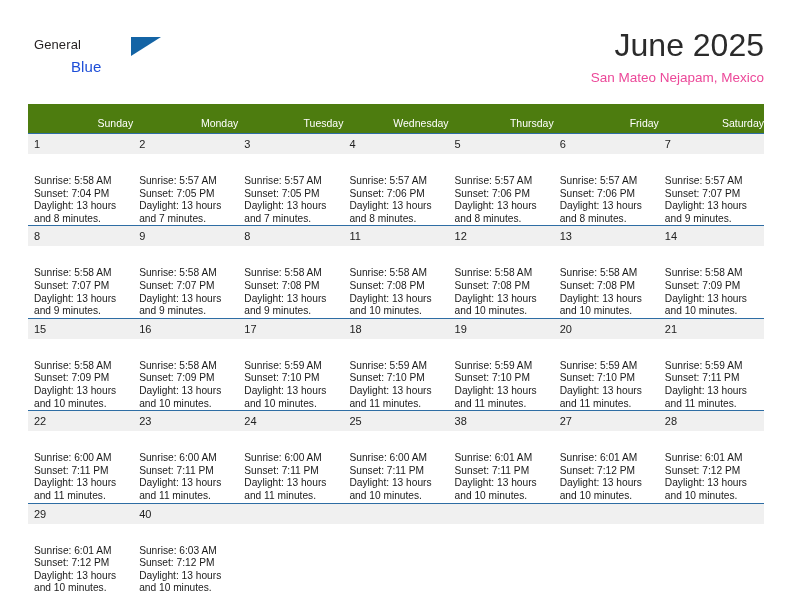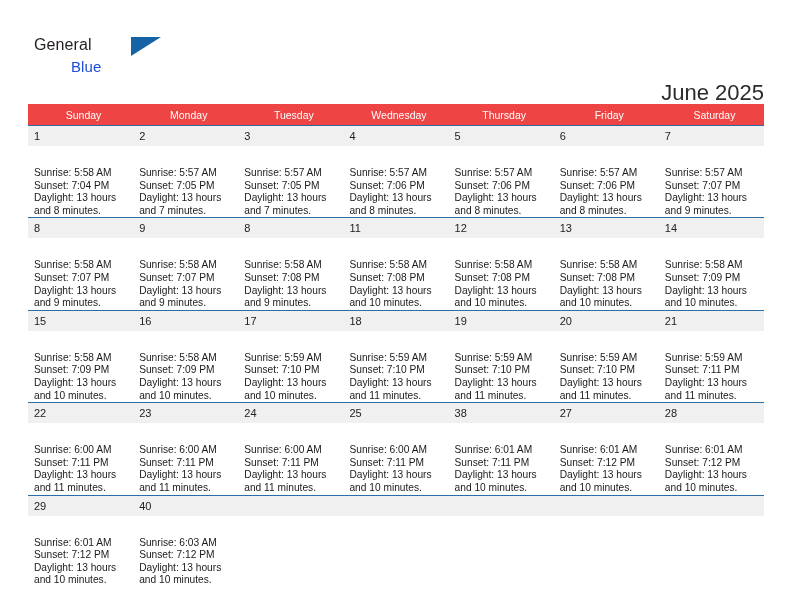--- a/index.html
+++ b/index.html
@@ -30,21 +30,21 @@
     height: 68px;
   }
   .brand {
     position: absolute;
     left: 6px;
     top: 6px;
     width: 175px;
     height: 52px;
   }
   .brand-general {
-    font-size: 16px;
+    font-size: 13px;
     color: #231f20;
     letter-spacing: 0.1px;
     line-height: 22px;
     display: block;
     position: absolute;
     left: 0;
     top: 0;
   }
   .brand-blue {
     font-size: 15px;
@@ -66,50 +66,49 @@
     border-right: 30px solid transparent;
   }
 
   .title-wrap {
     position: absolute;
     right: 0;
     top: 0;
     text-align: right;
   }
   .cal-title {
-    font-size: 22px;
+    font-size: 32px;
     color: #2b2b2b;
     line-height: 34px;
     white-space: nowrap;
-    margin-top: 48px;
   }
   .cal-subtitle {
     font-size: 13.5px;
     color: #ec4899;
     line-height: 20px;
     margin-top: 6px;
     white-space: nowrap;
   }
 
   
   .calendar {
     position: absolute;
     left: 28px;
     top: 104px;
     width: 736px;
     border-collapse: collapse;
     table-layout: fixed;
   }
   .calendar th {
-    background: #ef4444;
+    background: #4d7c0f;
     color: #ffffff;
     font-size: 10.5px;
     font-weight: normal;
-    text-align: center;
-    padding: 4px 0 4px 6px;
+    text-align: right;
+    padding: 12px 0 4px 6px;
     height: 13px;
     border: none;
   }
   .calendar td {
     vertical-align: top;
     padding: 0;
     border: none;
     border-top: 1px solid #2e6da4;
     height: 74px;
     background: #ffffff;

